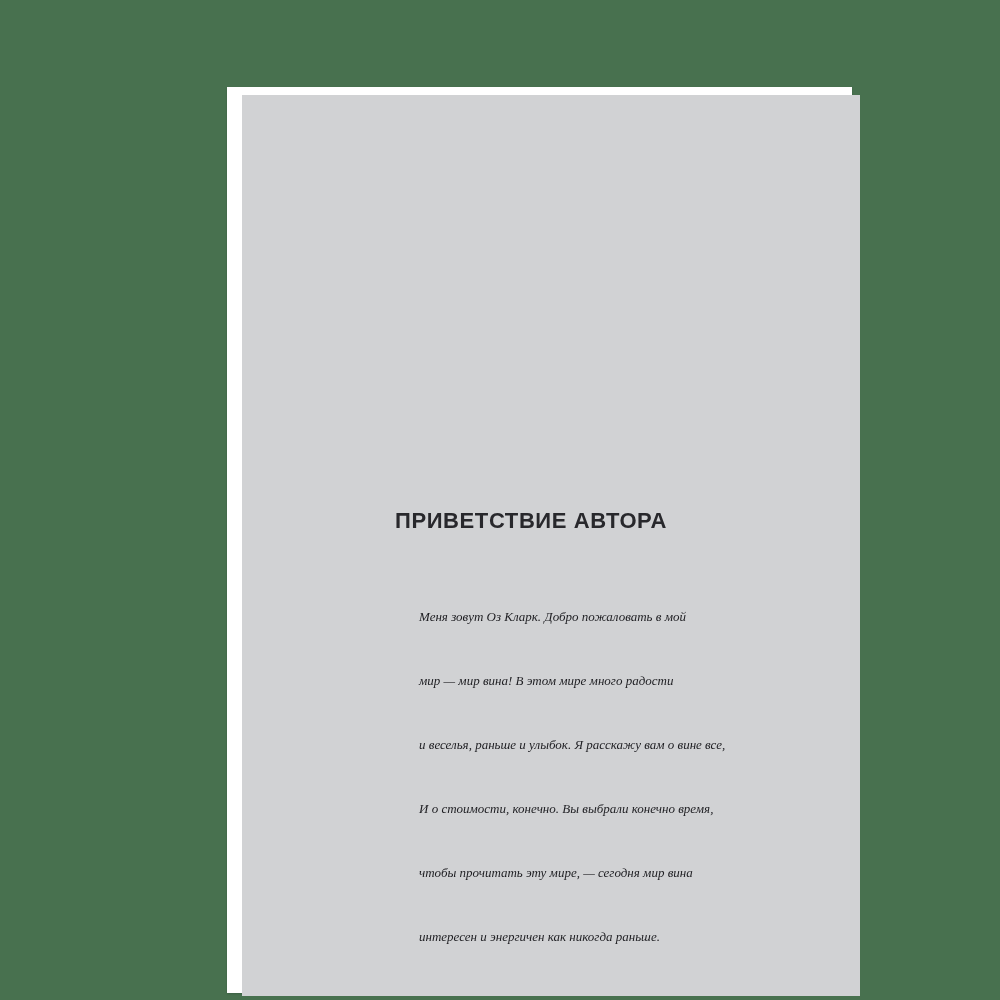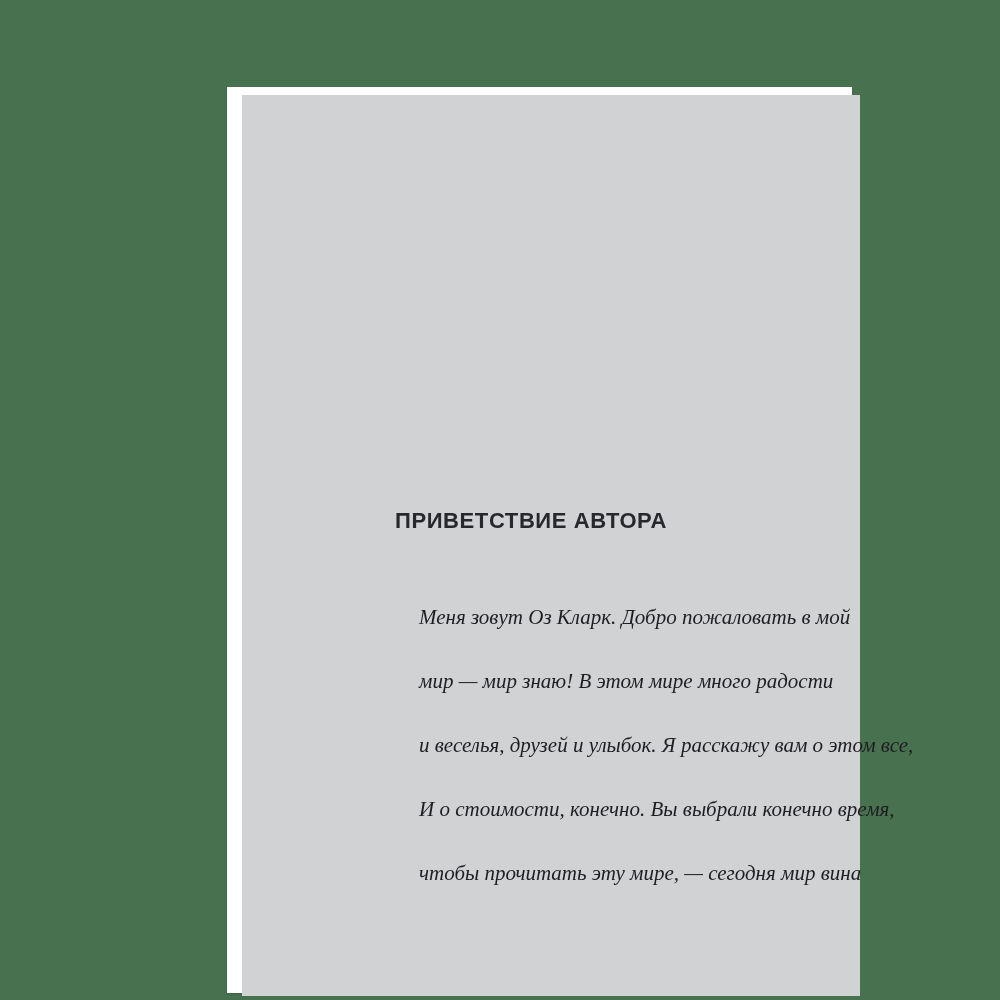--- a/index.html
+++ b/index.html
@@ -43,37 +43,38 @@
     font-weight:700;
     font-size:22px;
     line-height:26px;
     letter-spacing:0.6px;
     color:var(--heading-text);
   }
   .page-body{
     margin-top:15px;
     font-family:"Liberation Serif","DejaVu Serif", serif;
     font-style:italic;
-    font-size:21px;
+    font-size:13px;
     line-height:24px;
     color:var(--body-text);
   }
   .body-line{
     white-space:nowrap;
   }
 </style>
 </head>
 <body>
 
 <div class="paper-edge">
   <div class="page">
     <div class="page-content">
       <h1 class="page-heading">ПРИВЕТСТВИЕ АВТОРА</h1>
       <div class="page-body">
         <div class="body-line">Меня зовут Оз Кларк. Добро пожаловать в мой</div>
-        <div class="body-line">мир — мир знаю! В этом мире много радости</div>
-        <div class="body-line">и веселья, друзей и улыбок. Я расскажу вам о этом все,</div>
+        <div class="body-line">мир — мир вина! В этом мире много радости</div>
+        <div class="body-line">и веселья, раньше и улыбок. Я расскажу вам о вине все,</div>
         <div class="body-line">И о стоимости, конечно. Вы выбрали конечно время,</div>
         <div class="body-line">чтобы прочитать эту мире, — сегодня мир вина</div>
+        <div class="body-line">интересен и энергичен как никогда раньше.</div>
       </div>
     </div>
   </div>
 </div>
 
 </body></html>

